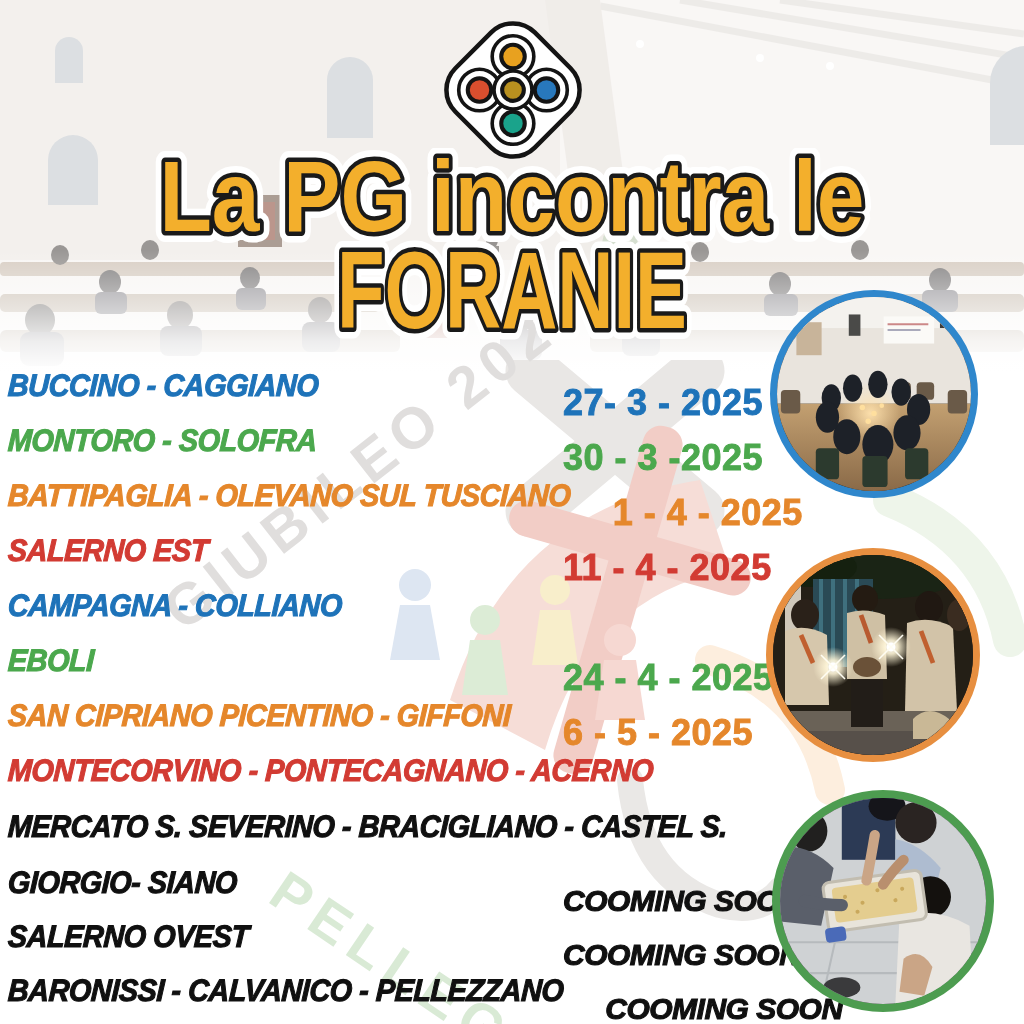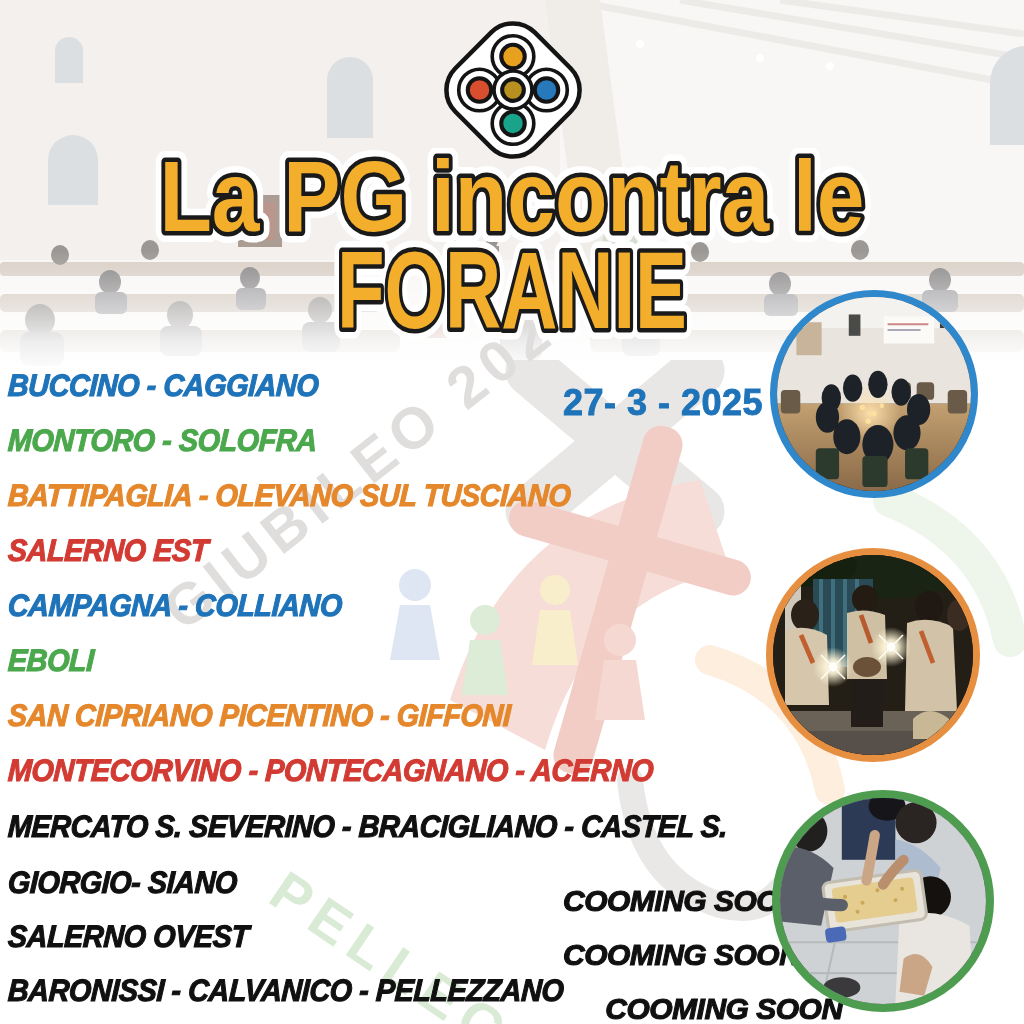--- a/index.html
+++ b/index.html
@@ -218,35 +218,40 @@
     <text x="512" y="180" text-anchor="middle" font-size="110" textLength="350" lengthAdjust="spacingAndGlyphs" fill="#F3AF2C" stroke="#1a1a1a" stroke-width="9">FORANIE</text>
   </svg>
 
   <div class="rows">
     <div class="row h55">
       <span class="fname" style="color: rgb(30, 115, 185);">BUCCINO - CAGGIANO</span>
       <span class="fdate" style="color: rgb(30, 115, 185);">27- 3 - 2025</span>
     </div>
     <div class="row h55">
       <span class="fname" style="color: rgb(75, 168, 77);">MONTORO - SOLOFRA</span>
+      <span class="fdate" style="color: rgb(75, 168, 77);">30 - 3 -2025</span>
     </div>
     <div class="row h55">
       <span class="fname" style="color: rgb(229, 135, 43);">BATTIPAGLIA - OLEVANO SUL TUSCIANO</span>
+      <span class="fdate" style="color: rgb(229, 135, 43);">1 - 4 - 2025</span>
     </div>
     <div class="row h55">
       <span class="fname" style="color: rgb(210, 59, 51);">SALERNO EST</span>
+      <span class="fdate" style="color: rgb(210, 59, 51);">11 - 4 - 2025</span>
     </div>
     <div class="row h55">
       <span class="fname" style="color: rgb(30, 115, 185);">CAMPAGNA - COLLIANO</span>
     </div>
     <div class="row h55">
       <span class="fname" style="color: rgb(75, 168, 77);">EBOLI</span>
+      <span class="fdate" style="color: rgb(75, 168, 77);">24 - 4 - 2025</span>
     </div>
     <div class="row h55">
       <span class="fname" style="color: rgb(229, 135, 43);">SAN CIPRIANO PICENTINO - GIFFONI</span>
+      <span class="fdate" style="color: rgb(229, 135, 43);">6 - 5 - 2025</span>
     </div>
     <div class="row h55">
       <span class="fname" style="color: rgb(210, 59, 51);">MONTECORVINO - PONTECAGNANO - ACERNO</span>
     </div>
     <div class="row h58">
       <span class="fname" style="color: rgb(16, 16, 16);">MERCATO S. SEVERINO - BRACIGLIANO - CASTEL S.</span>
 
     </div>
     <div class="row h54">
       <span class="fname" style="color: rgb(16, 16, 16);">GIORGIO- SIANO</span>

